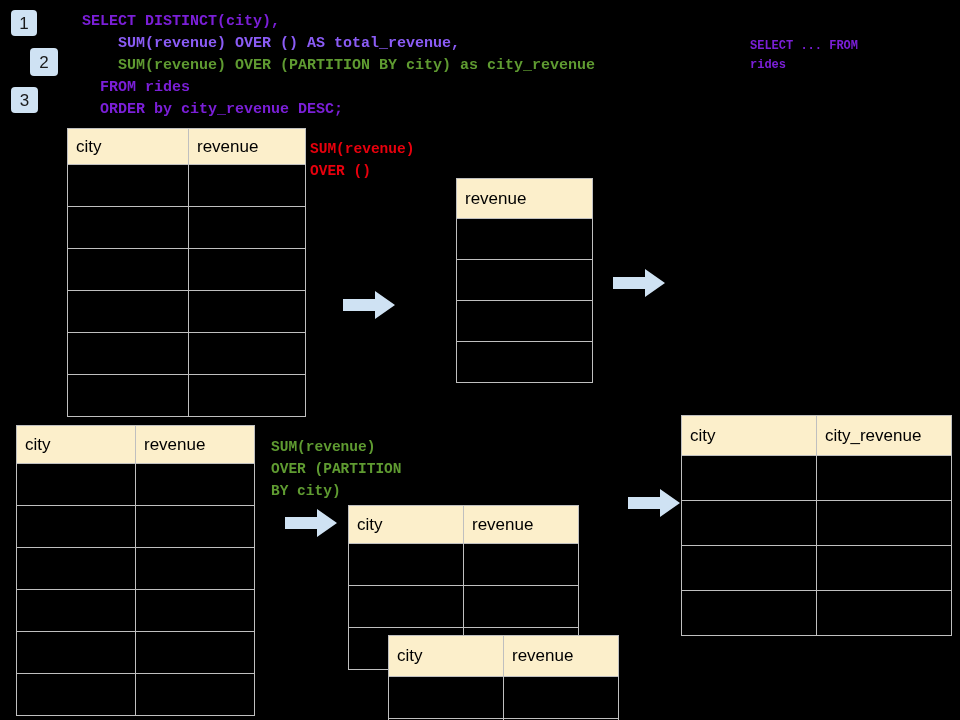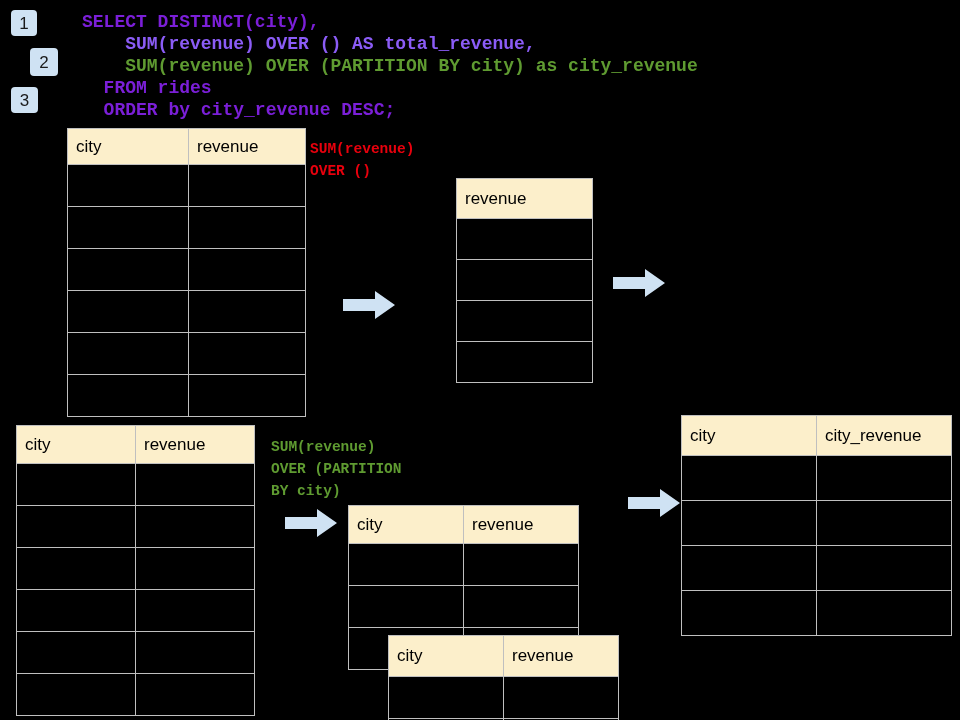--- a/index.html
+++ b/index.html
@@ -28,21 +28,21 @@
     align-items: center;
     justify-content: center;
     border-radius: 4px;
     box-sizing: border-box;
   }
 
   
   .code {
     position: absolute;
     font-family: "Liberation Mono", monospace;
-    font-size: 18px;
+    font-size: 15px;
     white-space: pre;
     letter-spacing: 0px;
     line-height: 22px;
   }
   .code-line { display: block; white-space: pre; }
   .c-violet { color: #7B1FD8; font-weight: bold; }
   .c-red    { color: #8b5cf6; font-weight: bold; }
   .c-green  { color: #5F9B31; font-weight: bold; }
 
   .side-note {
@@ -103,20 +103,22 @@
 <div id="canvas">
 
   <div id="badges-layer">
       <div class="badge" style="left: 11px; top: 10px; width: 26px; height: 26px;">1</div>
       <div class="badge" style="left: 30px; top: 48px; width: 28px; height: 28px;">2</div>
       <div class="badge" style="left: 11px; top: 87px; width: 27px; height: 26px;">3</div>
     </div>
 
   <div class="code" id="sql-block" style="left:82px; top:11px;"><span class="code-line c-violet">SELECT DISTINCT(city),</span><span class="code-line c-red">    SUM(revenue) OVER () AS total_revenue,</span><span class="code-line c-green">    SUM(revenue) OVER (PARTITION BY city) as city_revenue</span><span class="code-line c-violet">  FROM rides</span><span class="code-line c-violet">  ORDER by city_revenue DESC;</span></div>
 
+  <div class="side-note" id="side-note" style="left:750px; top:37px;">SELECT ... FROM
+rides</div>
 
   <div class="anno red" id="anno-total" style="left:310px; top:138px;">SUM(revenue)
 OVER ()</div>
   <div class="anno green" id="anno-city" style="left:271px; top:436px;">SUM(revenue)
 OVER (PARTITION
 BY city)</div>
 
   <div id="tables-layer">
       <table class="tbl" style="left: 67px; top: 128px; width: 238px;">
         <colgroup>

